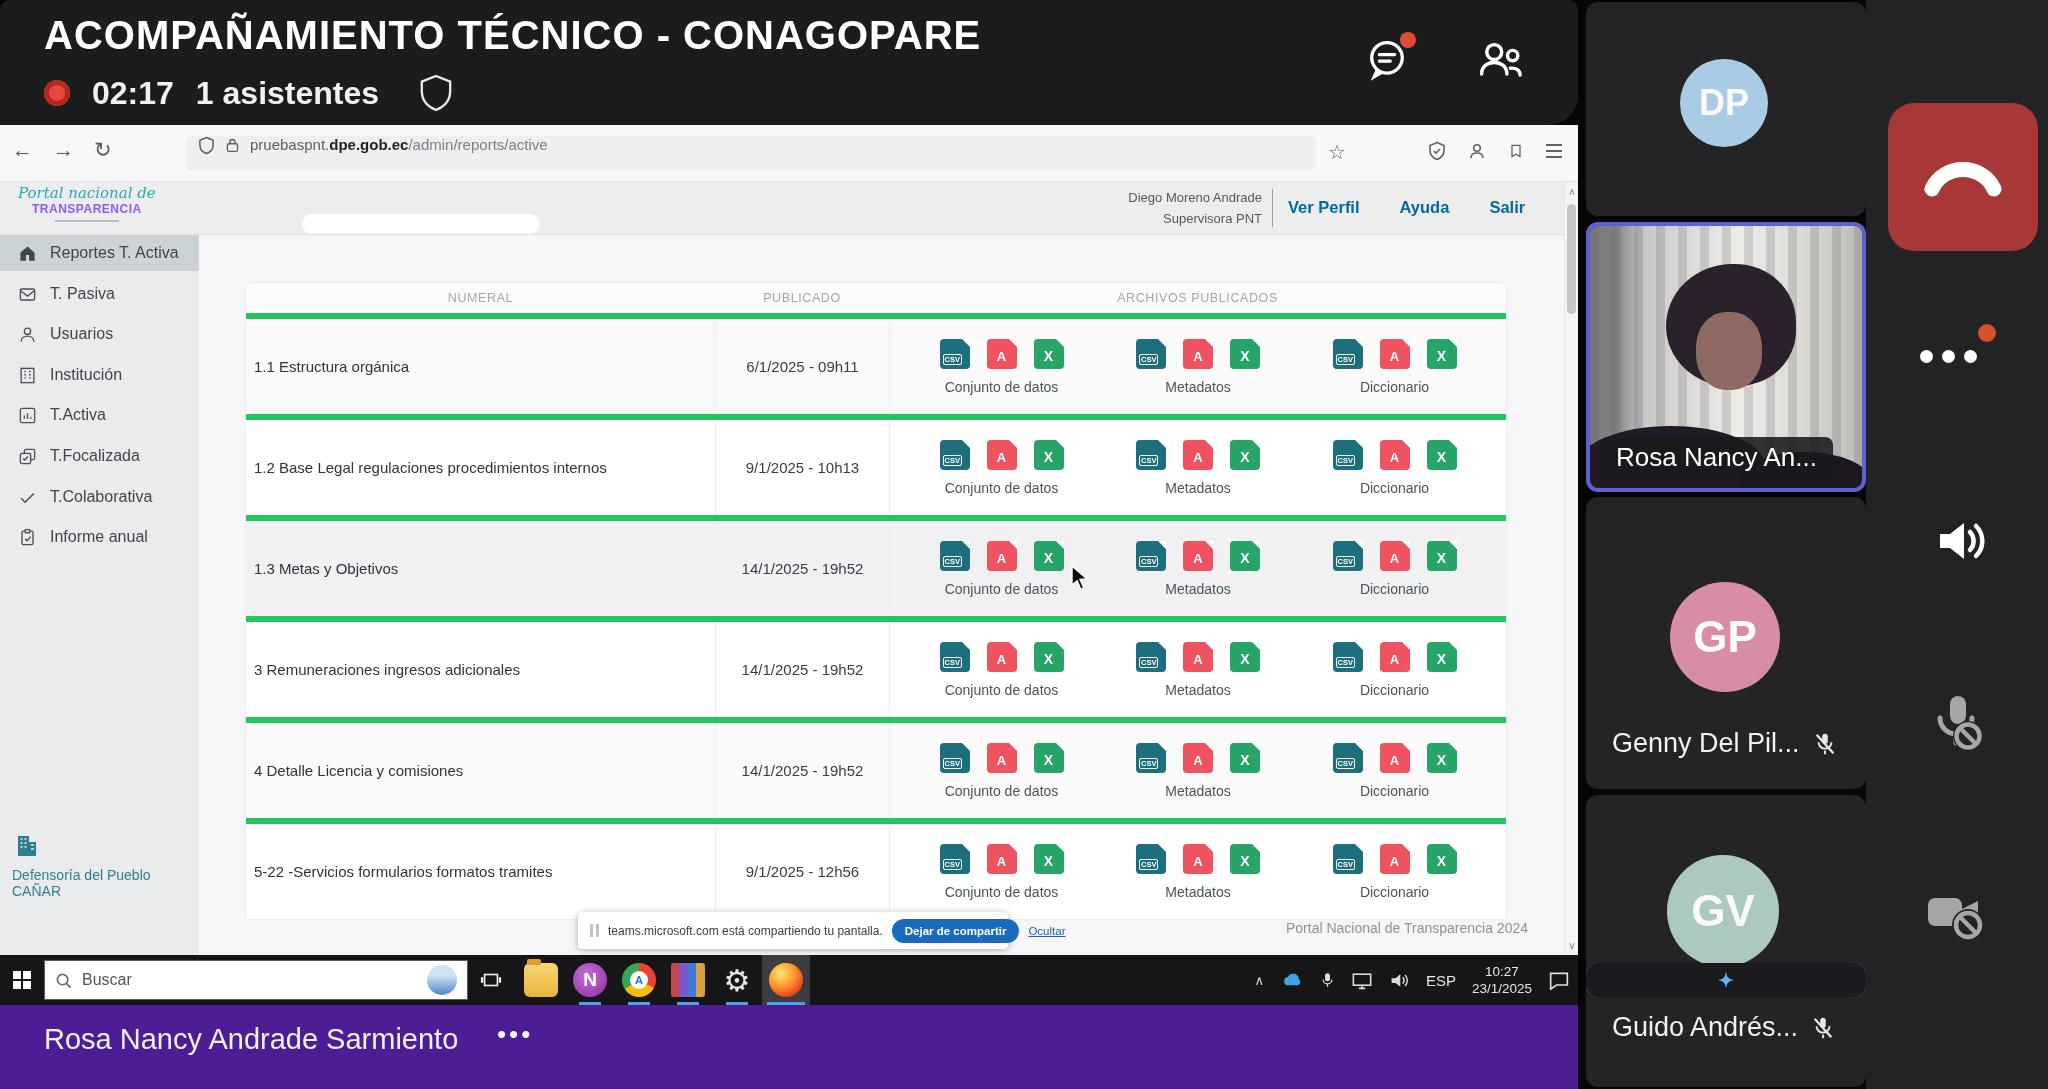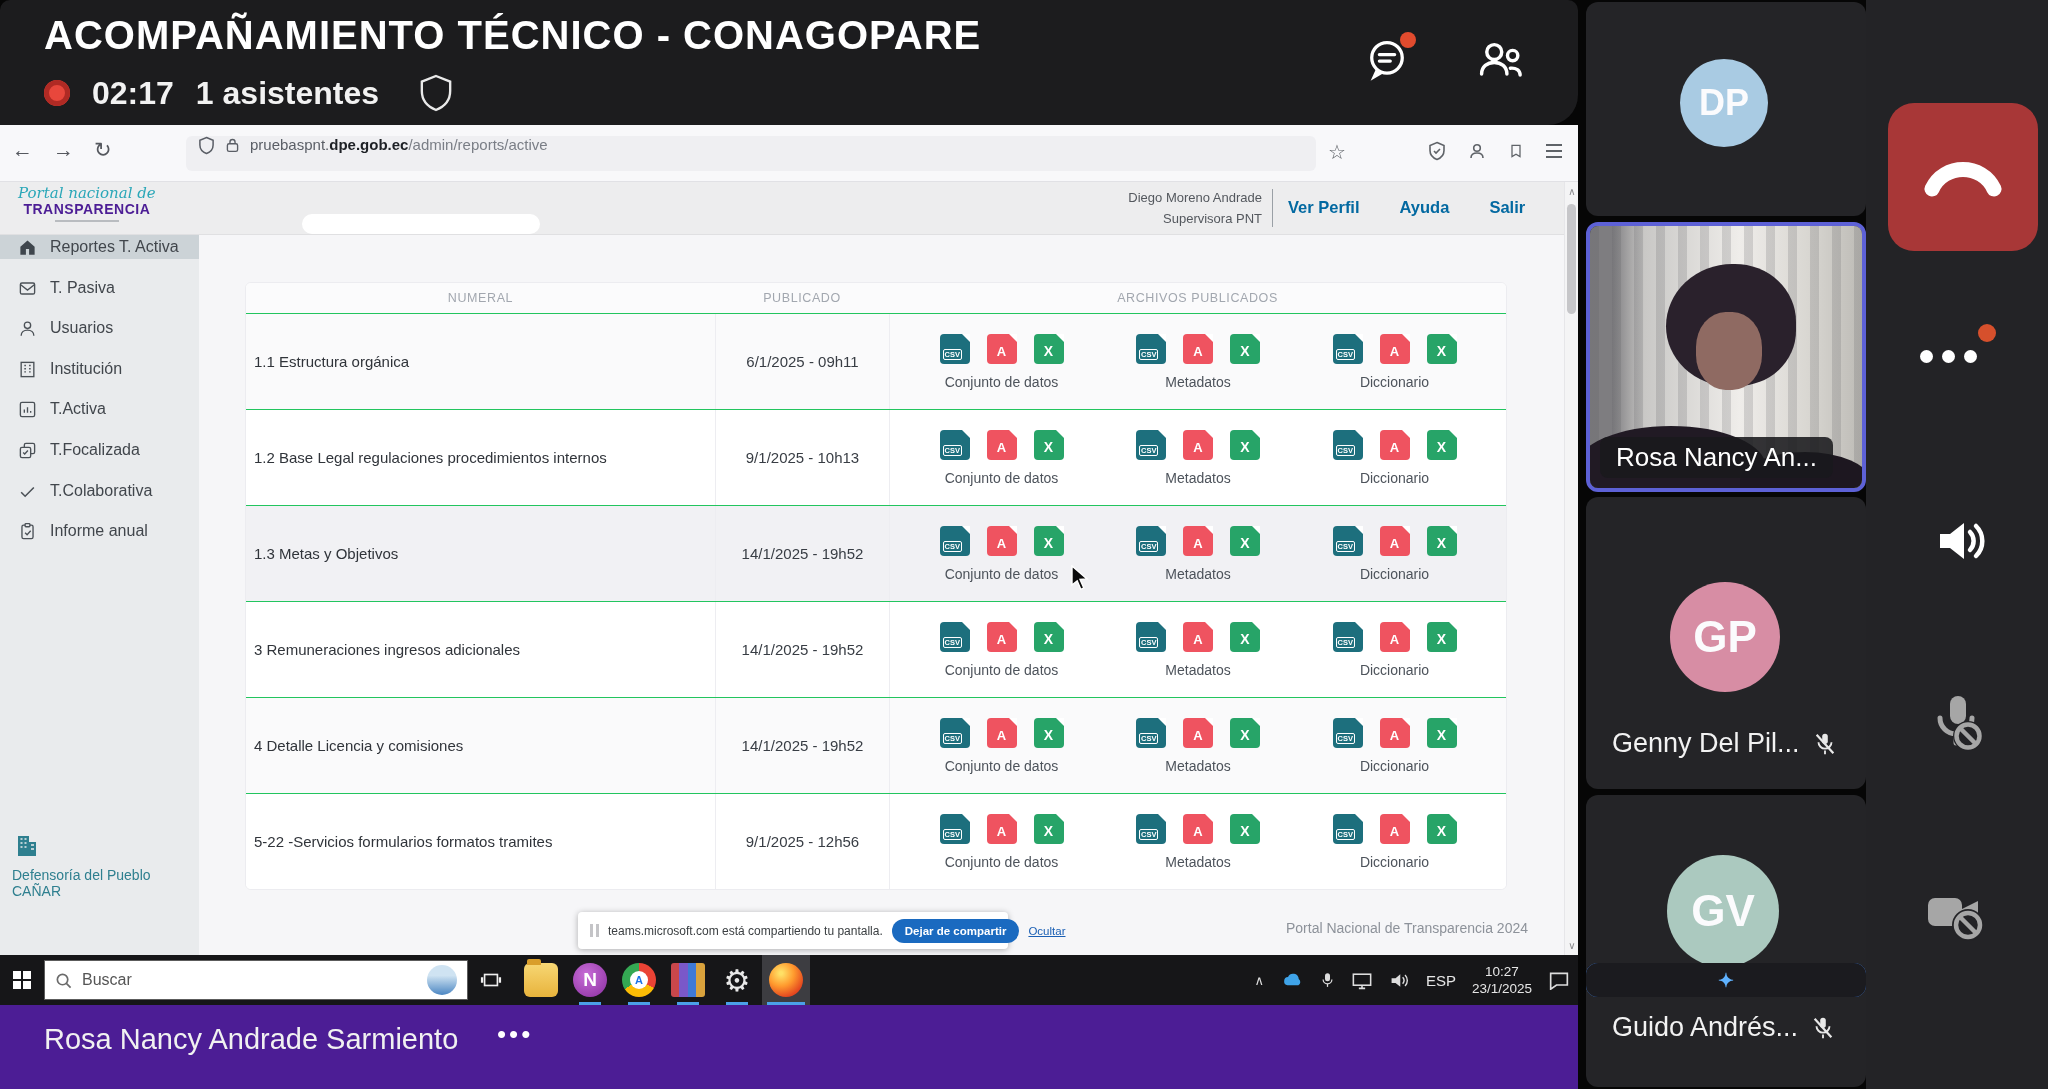--- a/index.html
+++ b/index.html
@@ -26,39 +26,39 @@
   .url-text{font-size:15px;white-space:nowrap;}
   .url-prefix{color:#5a5e66}.url-domain{color:#1d2025;font-weight:bold}.url-path{color:#7a7e86}
   .star{position:absolute;left:1328px;top:15px;font-size:20px;color:#5f6368;}
   .tb-right{position:absolute;right:16px;top:16px;display:flex;gap:22px;align-items:center;color:#5f6368;}
   .hamb{display:flex;flex-direction:column;gap:4px}.hamb i{width:16px;height:2px;background:#5f6368}
 
   
   .pheader{position:absolute;left:0;top:57px;width:1578px;height:53px;background:#ededee;border-bottom:1px solid #e0e0e2;box-sizing:border-box;}
   .logo{position:absolute;left:18px;top:4px;text-align:center;}
   .logo-script{font-family:"DejaVu Serif",serif;font-style:italic;color:#2aa7b8;font-size:15px;line-height:15px;}
-  .logo-main{color:#4c1d95;font-weight:bold;font-size:14px;letter-spacing:.5px;line-height:16px;}
+  .logo-main{color:#8b5cf6;font-weight:bold;font-size:12px;letter-spacing:.5px;line-height:16px;}
   .logo-sub{width:64px;height:2px;background:#b9bcc0;margin:3px auto 0;}
   .puser{position:absolute;left:1080px;width:182px;top:5px;text-align:right;font-size:13px;color:#54585e;line-height:21px;}
   .pdiv{position:absolute;left:1272px;top:7px;width:1px;height:38px;background:#9aa0a6;}
   .pmenu{position:absolute;left:1288px;top:16px;display:flex;gap:40px;font-size:16.5px;font-weight:bold;color:#0369a1;justify-content:center;}
   .pill{position:absolute;left:302px;top:89px;width:238px;height:20px;background:#fff;border-radius:10px;}
 
   
   .pbody{position:absolute;left:0;top:110px;width:1578px;height:720px;background:#f6f6f8;}
   .sidebar{position:absolute;left:0;top:0;width:199px;height:720px;background:#e9ebed;}
-  .sitem{position:absolute;left:0;width:199px;height:24px;display:flex;align-items:center;gap:13px;padding-left:18px;box-sizing:border-box;font-size:16px;color:#41464c;cursor:default;}
+  .sitem{position:absolute;left:0;width:199px;height:36px;display:flex;align-items:center;gap:13px;padding-left:18px;box-sizing:border-box;font-size:16px;color:#41464c;cursor:default;}
   .sitem.active{background:#ccd3d7;}
   .sfoot{position:absolute;left:14px;top:598px;}
   .sfoot-label{position:absolute;left:12px;top:632px;width:185px;font-size:14px;color:#2e7f8f;}
 
   
   .tablewrap{position:absolute;left:245px;top:157px;width:1260px;background:#fff;border:1px solid #ececf0;border-radius:6px;overflow:hidden;}
   .thead{display:grid;grid-template-columns:469px 174px 617px;height:30px;align-items:center;text-align:center;font-size:12.5px;color:#a2a7af;letter-spacing:.6px;background:#fbfbfc;}
-  .trow{display:grid;grid-template-columns:469px 174px 617px;height:95px;background:#fff;border-top:1px solid #22c55e;}
+  .trow{display:grid;grid-template-columns:469px 174px 617px;height:95px;background:#fff;border-top:6px solid #22c55e;}
   .trow.alt{background:#fafafb}.trow.hov{background:#f1f1f4}
   .c-num{display:flex;align-items:center;padding-left:8px;font-size:15px;color:#30343a;}
   .c-pub{display:flex;align-items:center;justify-content:center;font-size:15px;color:#383d44;border-left:1px solid #ededf1;}
   .c-files{display:flex;justify-content:space-evenly;align-items:center;border-left:1px solid #ededf1;}
   .fgroup{display:flex;flex-direction:column;align-items:center;width:170px;}
   .icons{display:flex;gap:17px;}
   .ficon{position:relative;width:30px;height:30px;border-radius:4px;display:flex;align-items:center;justify-content:center;cursor:pointer;}
   .ficon::after{content:"";position:absolute;top:0;right:0;border-top:8px solid #fff;border-left:8px solid transparent;}
   .csv{background:#1d6f7d}.pdf{background:#ef5360}.xls{background:#27a468}
   .csv span{position:absolute;left:3px;bottom:4px;font-size:7.5px;font-weight:bold;color:#fff;border:1px solid #fff;padding:0 1px;border-radius:2px;}

